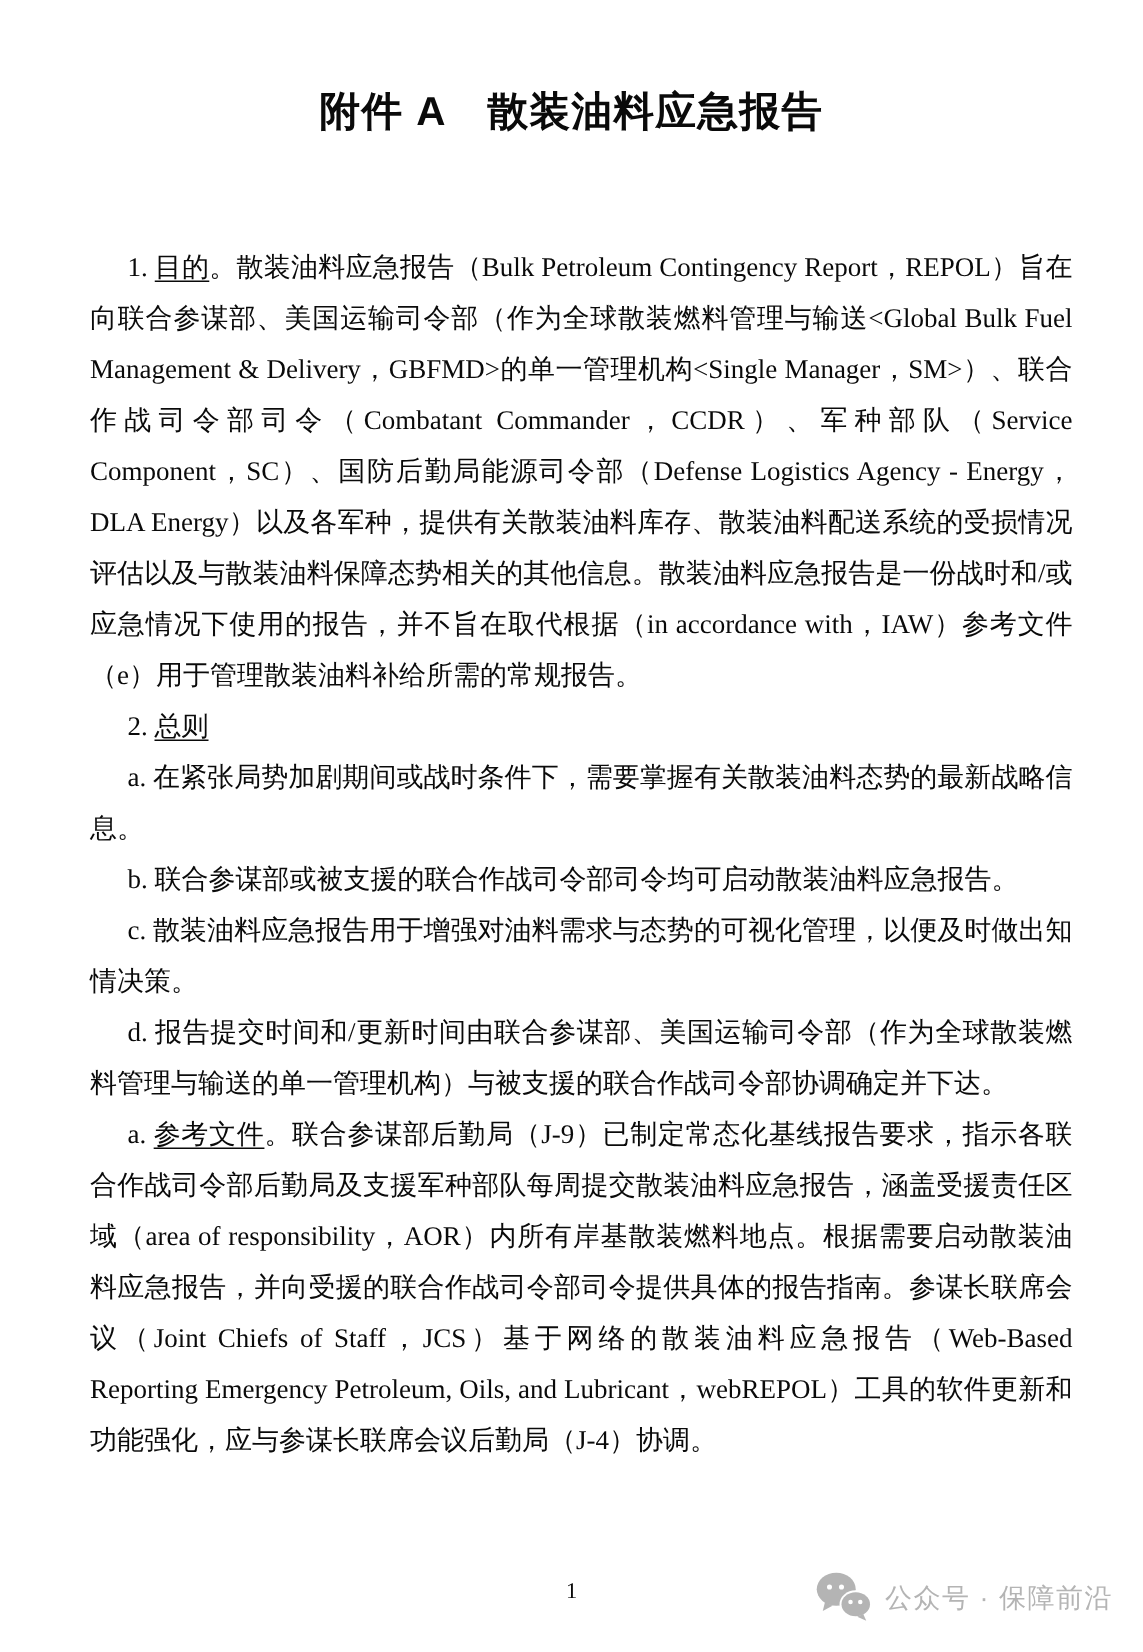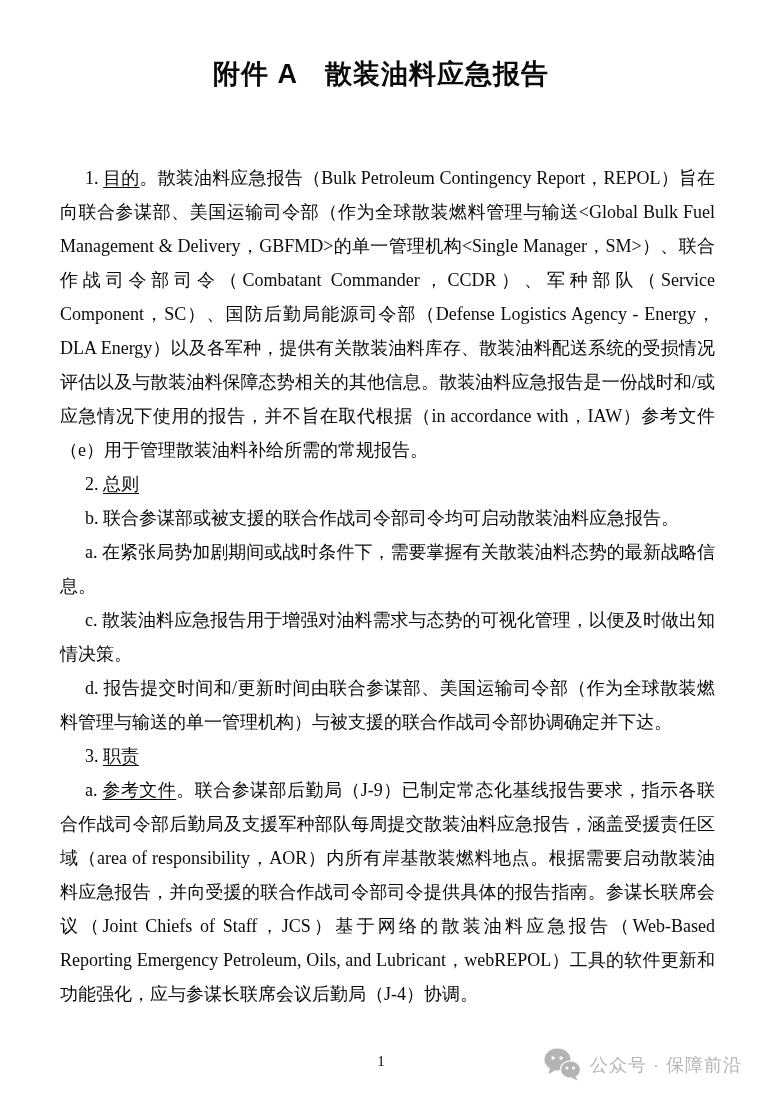--- a/index.html
+++ b/index.html
@@ -83,25 +83,24 @@
 </head>
 <body>
 
 <div class="page">
 
   <div class="doc-title">附件 A　散装油料应急报告</div>
 
   <div class="doc-body">
       <p class="para"><span>1. </span><span class="u">目的</span><span>。散装油料应急报告（Bulk Petroleum Contingency Report，REPOL）旨在向联合参谋部、美国运输司令部（作为全球散装燃料管理与输送&lt;Global Bulk Fuel Management &amp; Delivery，GBFMD&gt;的单一管理机构&lt;Single Manager，SM&gt;）、联合作战司令部司令（Combatant Commander，CCDR）、军种部队（Service Component，SC）、国防后勤局能源司令部（Defense Logistics Agency - Energy，DLA Energy）以及各军种，提供有关散装油料库存、散装油料配送系统的受损情况评估以及与散装油料保障态势相关的其他信息。散装油料应急报告是一份战时和/或应急情况下使用的报告，并不旨在取代根据（in accordance with，IAW）参考文件（e）用于管理散装油料补给所需的常规报告。</span></p>
       <p class="para"><span>2. </span><span class="u">总则</span></p>
+      <p class="para"><span>a. 在紧张局势加剧期间或战时条件下，需要掌握有关散装油料态势的最新战略信息。</span></p>
       <p class="para"><span>b. 联合参谋部或被支援的联合作战司令部司令均可启动散装油料应急报告。</span></p>
-      <p class="para"><span>a. 在紧张局势加剧期间或战时条件下，需要掌握有关散装油料态势的最新战略信息。</span></p>
       <p class="para"><span>c. 散装油料应急报告用于增强对油料需求与态势的可视化管理，以便及时做出知情决策。</span></p>
       <p class="para"><span>d. 报告提交时间和/更新时间由联合参谋部、美国运输司令部（作为全球散装燃料管理与输送的单一管理机构）与被支援的联合作战司令部协调确定并下达。</span></p>
-      <p class="para"><span>3. </span><span class="u">职责</span></p>
       <p class="para"><span>a. </span><span class="u">参考文件</span><span>。联合参谋部后勤局（J-9）已制定常态化基线报告要求，指示各联合作战司令部后勤局及支援军种部队每周提交散装油料应急报告，涵盖受援责任区域（area of responsibility，AOR）内所有岸基散装燃料地点。根据需要启动散装油料应急报告，并向受援的联合作战司令部司令提供具体的报告指南。参谋长联席会议（Joint Chiefs of Staff，JCS）基于网络的散装油料应急报告（Web-Based Reporting Emergency Petroleum, Oils, and Lubricant，webREPOL）工具的软件更新和功能强化，应与参谋长联席会议后勤局（J-4）协调。</span></p>
     </div>
 
   <div class="page-number">1</div>
 
   <div class="watermark">
     <span>
       <svg class="wechat-icon" viewBox="0 0 37 33" xmlns="http://www.w3.org/2000/svg">
 
         <ellipse cx="13.5" cy="11.5" rx="13" ry="11" fill="#b4b4b4"></ellipse>

